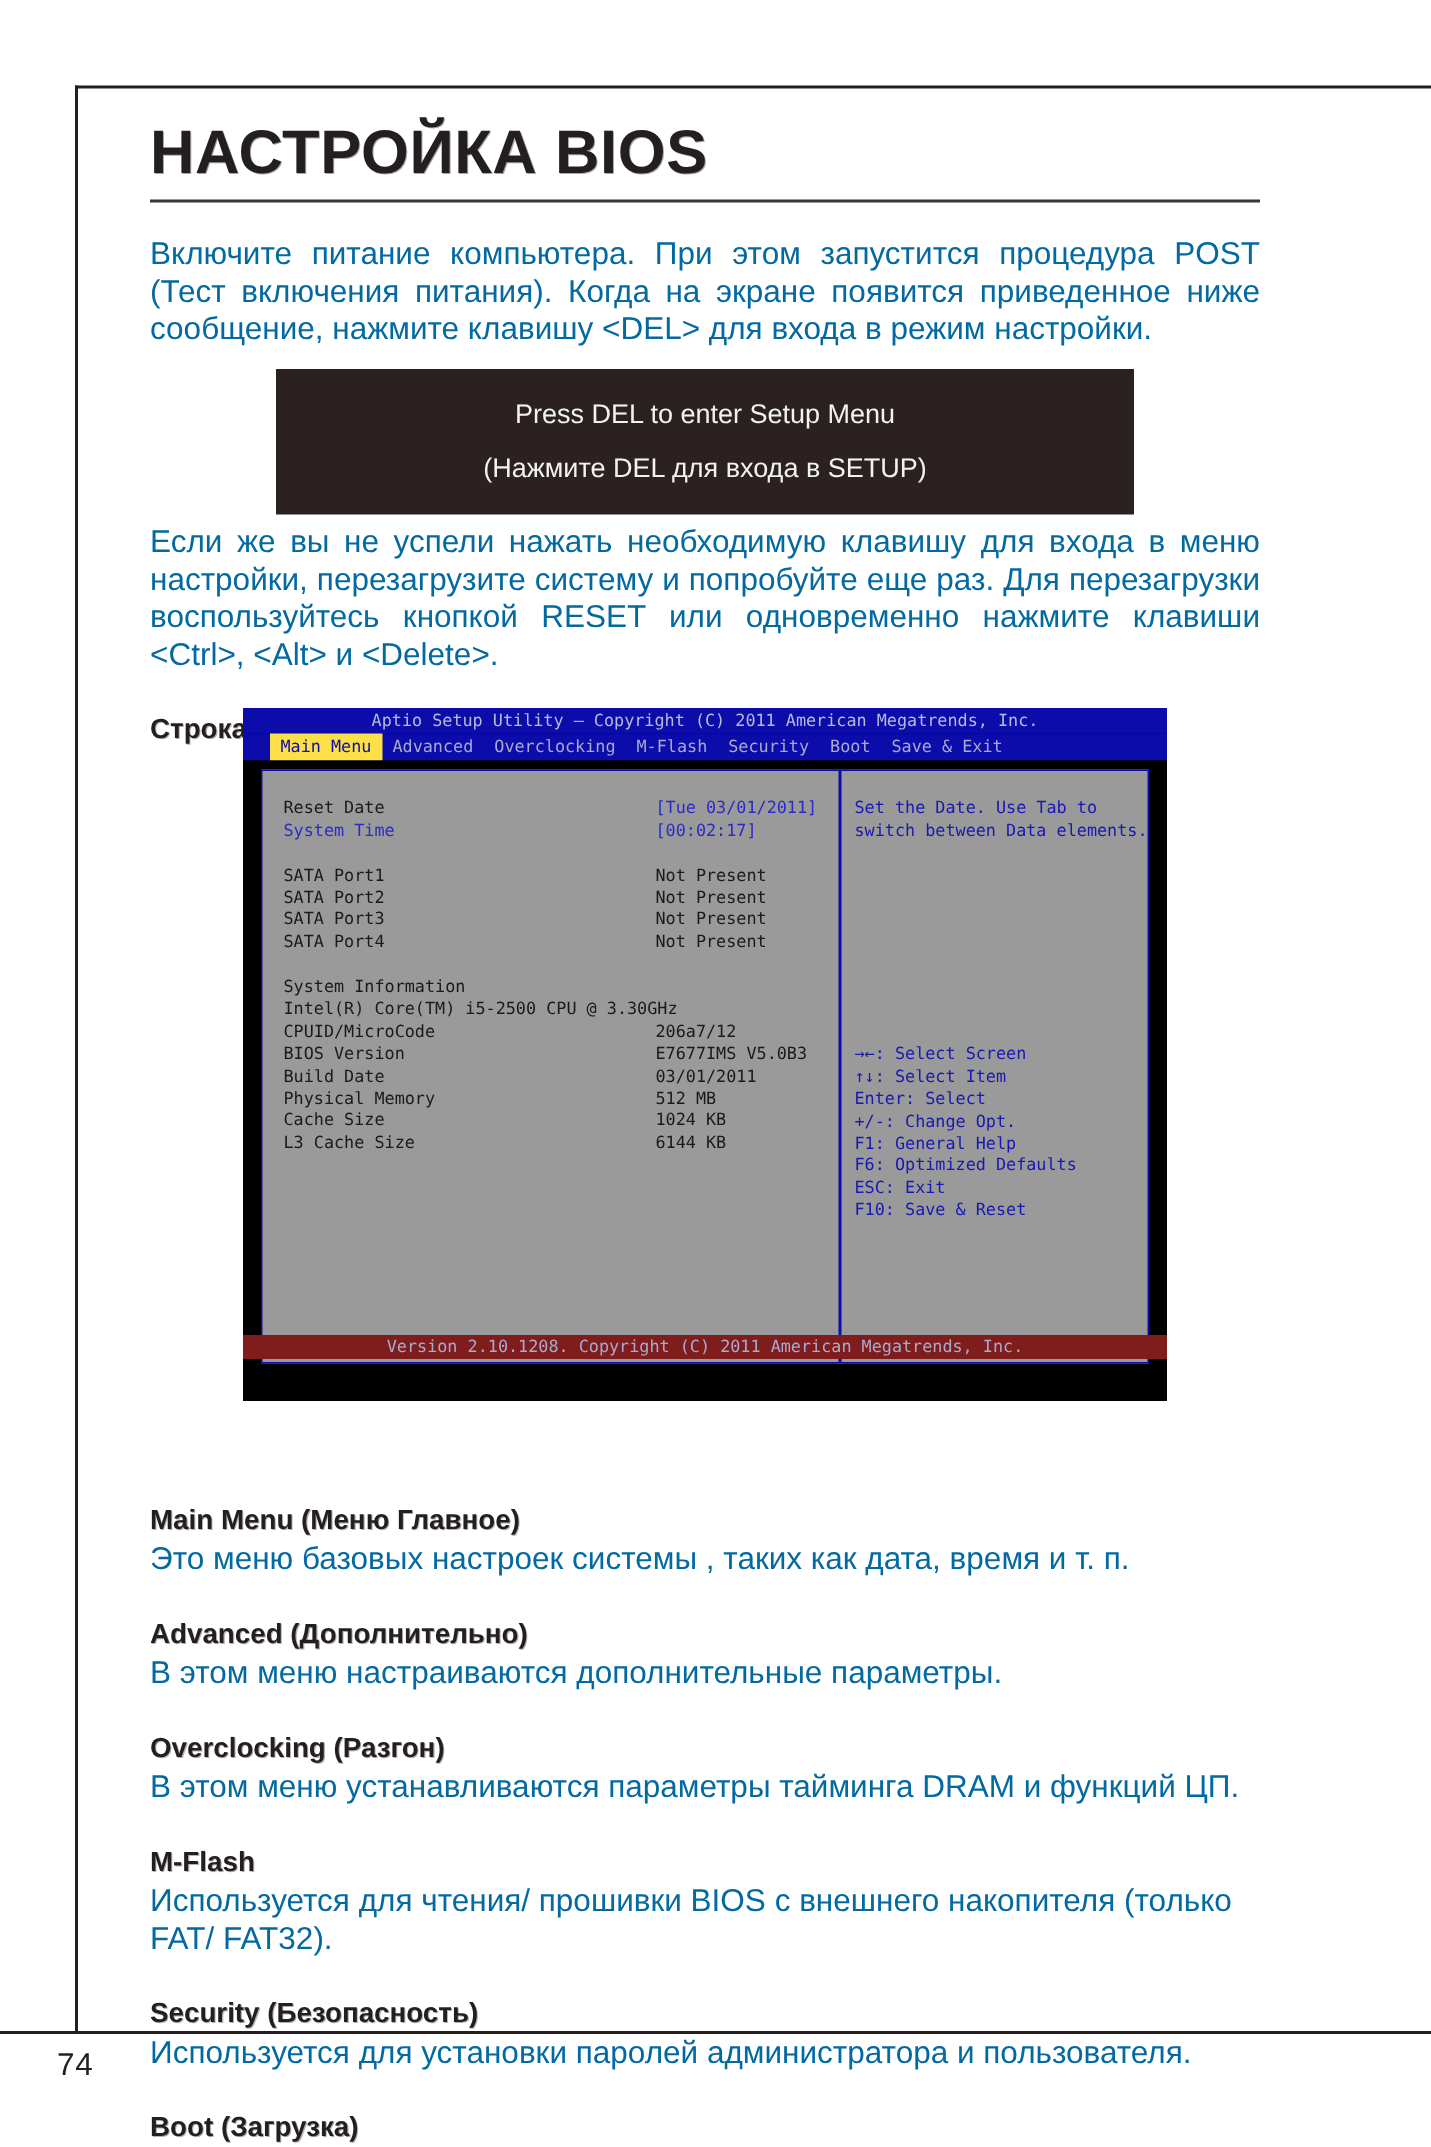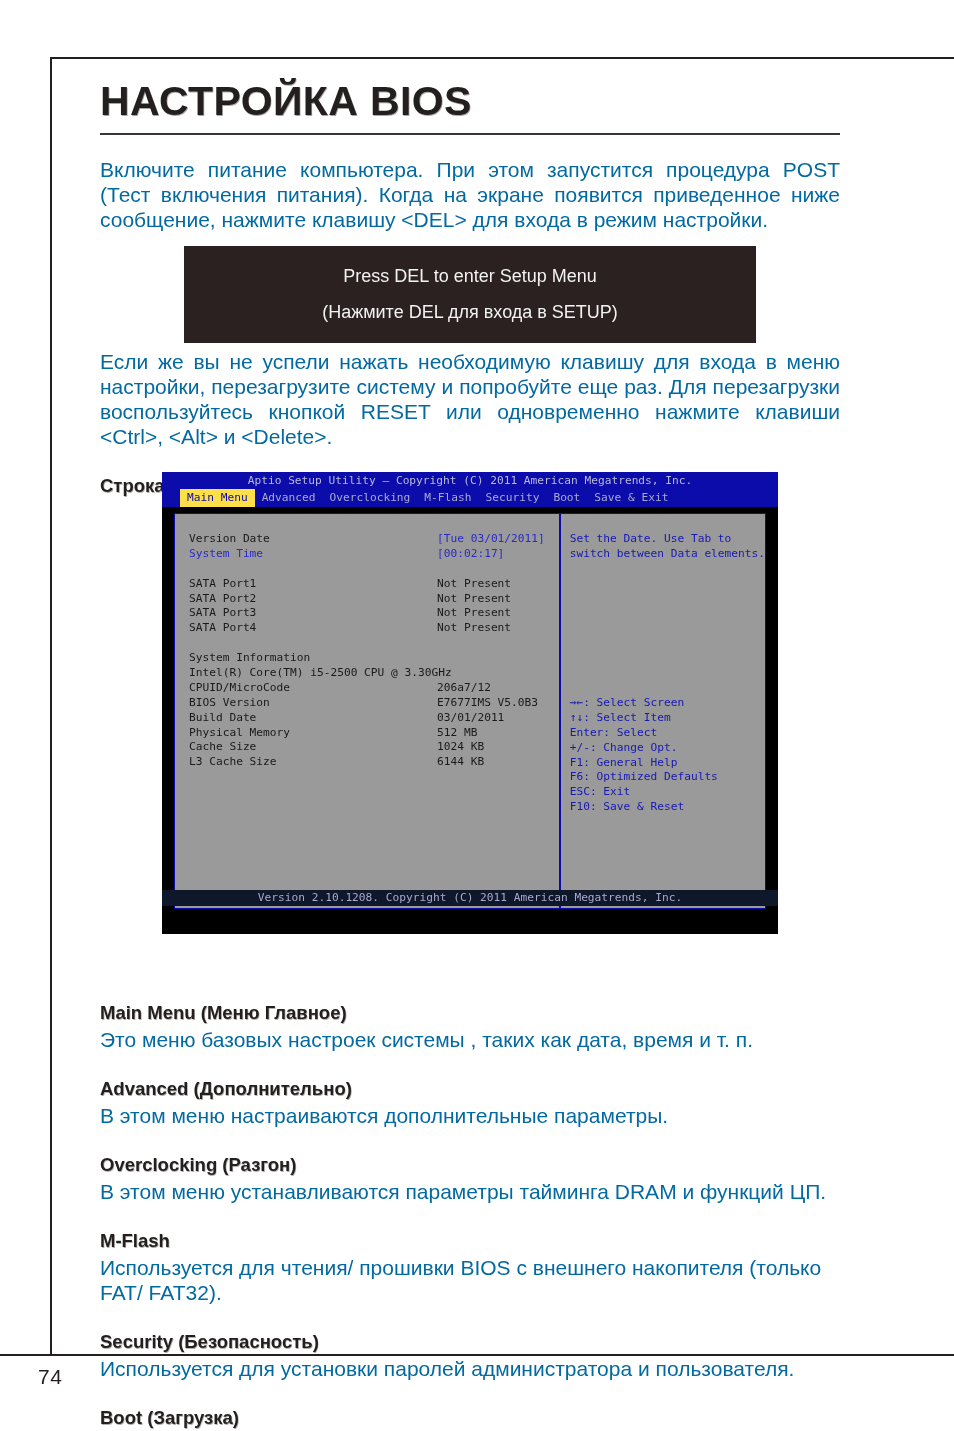--- a/index.html
+++ b/index.html
@@ -185,21 +185,21 @@
   #bios-help-text { margin-bottom: 0; }
   #bios-keys {
     position: absolute;
     left: 9px;
     top: 182px;
     right: 4px;
   }
   #bios-keys .bios-row { color: #1818b4; }
 
   #bios-footer {
-    background: #0f172a;
+    background: #7f1d1d;
     color: #a9a9cf;
     height: 16px;
     line-height: 16px;
     text-align: center;
     position: absolute;
     left: 0; right: 0;
     bottom: 10px;
   }
 </style>
 </head>
@@ -247,21 +247,21 @@
 <div id="bios-screenshot">
 
   <div id="bios-titlebar">Aptio Setup Utility – Copyright (C) 2011 American Megatrends, Inc.</div>
 
   <div id="bios-tabbar"><span class="tab active">Main Menu</span><span class="tab">Advanced</span><span class="tab">Overclocking</span><span class="tab">M-Flash</span><span class="tab">Security</span><span class="tab">Boot</span><span class="tab">Save &amp; Exit</span></div>
 
   <div id="bios-body">
     <div id="bios-panel">
 
       <div id="bios-left-col">
-          <div class="bios-row"><span class="bios-label">Version Date</span><span class="bios-val blue">[Tue 03/01/2011]</span></div>
+          <div class="bios-row"><span class="bios-label">Reset Date</span><span class="bios-val blue">[Tue 03/01/2011]</span></div>
           <div class="bios-row"><span class="bios-label sel">System Time</span><span class="bios-val blue">[00:02:17]</span></div>
           <div class="bios-spacer"></div>
           <div class="bios-row"><span class="bios-label">SATA Port1</span><span class="bios-val">Not Present</span></div>
           <div class="bios-row"><span class="bios-label">SATA Port2</span><span class="bios-val">Not Present</span></div>
           <div class="bios-row"><span class="bios-label">SATA Port3</span><span class="bios-val">Not Present</span></div>
           <div class="bios-row"><span class="bios-label">SATA Port4</span><span class="bios-val">Not Present</span></div>
           <div class="bios-spacer"></div>
           <div class="bios-row"><span class="bios-label">System Information</span></div>
           <div class="bios-row"><span class="bios-label">Intel(R) Core(TM) i5-2500 CPU @ 3.30GHz</span></div>
           <div class="bios-row"><span class="bios-label">CPUID/MicroCode</span><span class="bios-val">206a7/12</span></div>

